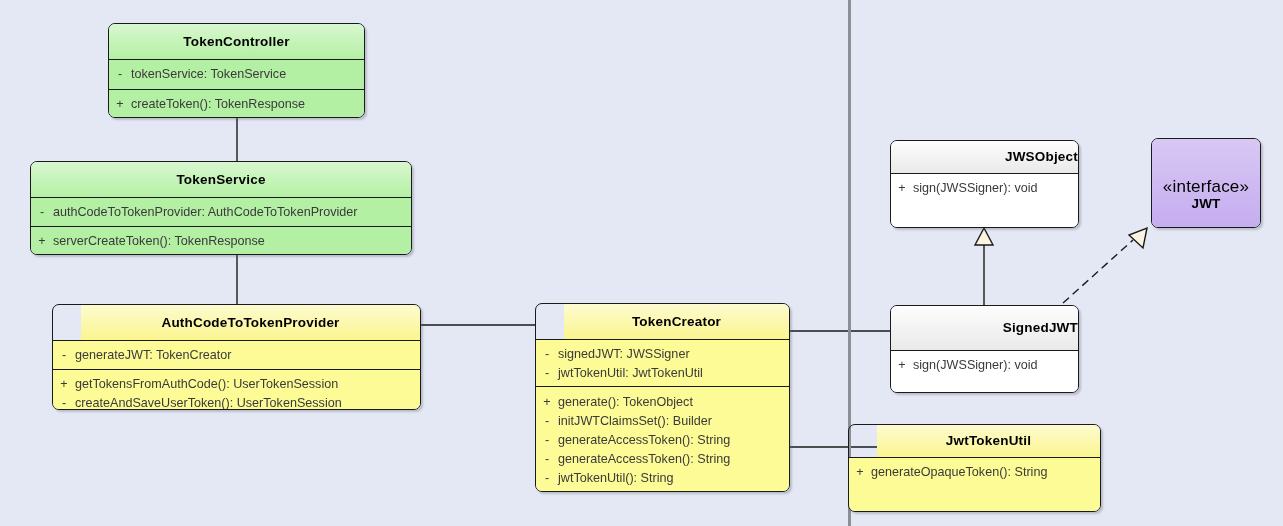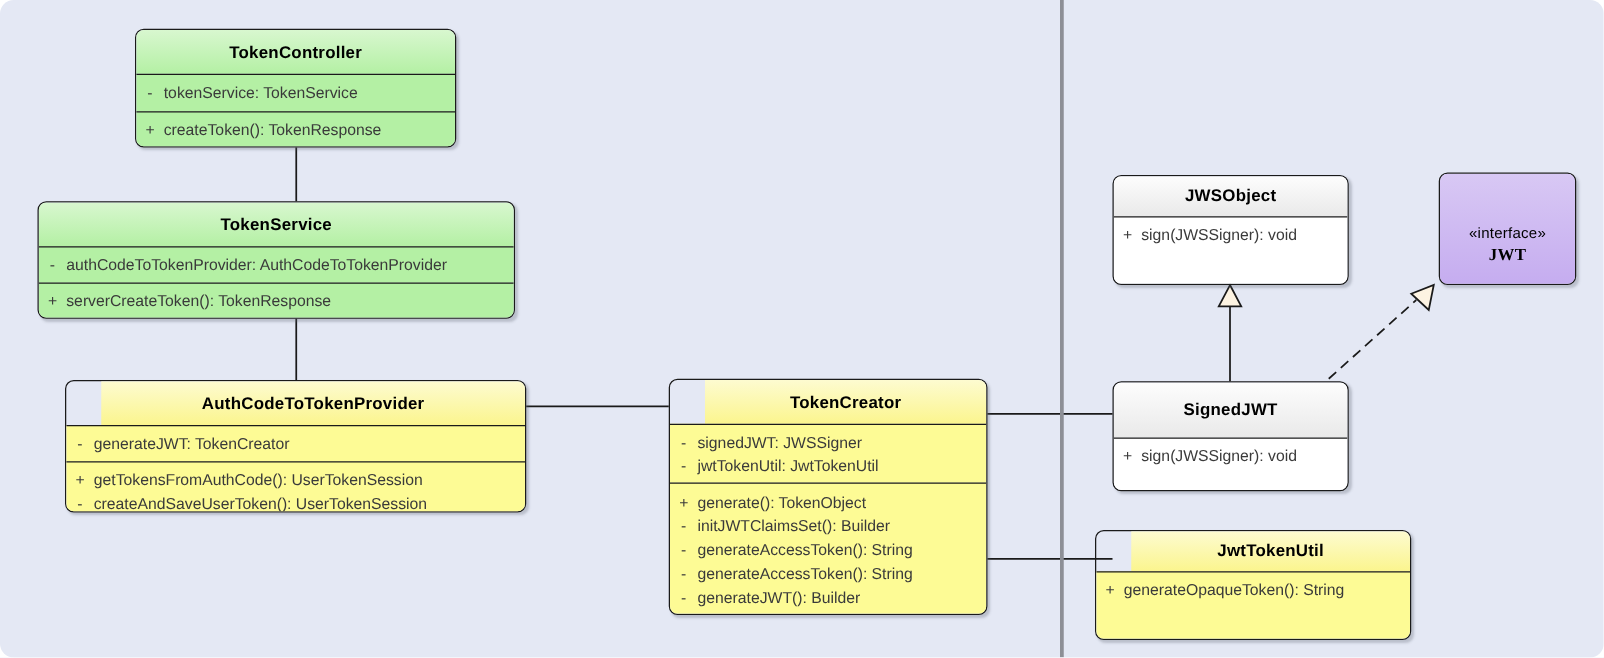--- a/index.html
+++ b/index.html
@@ -7,21 +7,20 @@
     padding: 0;
     background: #ffffff;
   }
   #canvas {
     position: relative;
     width: 1283px;
     height: 526px;
     background: #e4e8f4;
     overflow: hidden;
     font-family: "Liberation Sans", sans-serif;
-    border-radius: 11px;
   }
   #canvas svg.wires {
     position: absolute;
     left: 0; top: 0;
     width: 1283px;
     height: 526px;
     pointer-events: none;
   }
   .uml-class {
     position: absolute;
@@ -42,21 +41,21 @@
     justify-content: center;
     font-weight: bold;
     font-size: 13.5px;
     color: #000000;
     letter-spacing: 0.2px;
     text-align: center;
   }
   .uml-class .title-row .stereo {
     display: block;
     font-weight: normal;
-    font-size: 12px;
+    font-size: 17px;
     line-height: 17px;
   }
   .uml-class .title-row .cname {
     display: block;
     line-height: 18px;
   }
   .uml-class .sep {
     border-top: 1.4px solid #1a1a1a;
   }
   .member {
@@ -75,21 +74,21 @@
     color: #3a3a3a;
   }
   .member .sig {
     flex: 1 1 auto;
   }
   
   .theme-green .title-row { background: linear-gradient(#d8f7cf, #b4f0a4); }
   .theme-green .compartment { background: #b4f0a4; }
   .theme-yellow .title-row { background: linear-gradient(#fdfbd0, #fbf58e); margin-left: 28px; }
   .theme-yellow .compartment { background: #fdfb95; }
-  .theme-white .title-row { background: linear-gradient(#fdfdfd, #e9e9e9); }
+  .theme-white .title-row { background: linear-gradient(#fdfdfd, #e9e9e9); justify-content: flex-end; }
   .theme-white .compartment { background: #ffffff; }
   .theme-purple .title-row { background: linear-gradient(#d8c8f4, #c3a9ef); }
 
   .divider-line {
     position: absolute;
     top: 0;
     width: 3px;
     height: 526px;
     background: #8d8f96;
     z-index: 1;
@@ -205,57 +204,57 @@
       <div class="member">
         <span class="vis">-</span>
         <span class="sig">generateAccessToken(): String</span>
       </div>
       <div class="member">
         <span class="vis">-</span>
         <span class="sig">generateAccessToken(): String</span>
       </div>
       <div class="member">
         <span class="vis">-</span>
-        <span class="sig">generateJWT(): Builder</span>
+        <span class="sig">jwtTokenUtil(): String</span>
       </div>
     </div>
   </div>
 
   <div class="uml-class theme-white" style="left:890px; top:140px; width:189px; height:88px;">
     <div class="title-row" style="height:32px;">
       <span class="cname">JWSObject</span>
     </div>
     <div class="compartment sep" style="height:54px; padding:5px 0 0 0;">
       <div class="member">
         <span class="vis">+</span>
         <span class="sig">sign(JWSSigner): void</span>
       </div>
     </div>
   </div>
 
   <div class="uml-class theme-purple" style="left:1151px; top:138px; width:110px; height:90px;">
     <div class="title-row" style="height:88px; align-items:flex-start; padding-top:12px; flex-direction:column;">
       <span class="stereo" style="width:100%;">«interface»</span>
-      <span class="cname" style="width:100%;font-family:Liberation Serif, serif;">JWT</span>
+      <span class="cname" style="width:100%;">JWT</span>
     </div>
   </div>
 
   <div class="uml-class theme-white" style="left:890px; top:305px; width:189px; height:88px;">
     <div class="title-row" style="height:44px;">
       <span class="cname">SignedJWT</span>
     </div>
     <div class="compartment sep" style="height:54px; padding:5px 0 0 0;">
       <div class="member">
         <span class="vis">+</span>
         <span class="sig">sign(JWSSigner): void</span>
       </div>
     </div>
   </div>
 
-  <div class="uml-class theme-yellow" style="left:876px; top:424px; width:253px; height:88px;">
+  <div class="uml-class theme-yellow" style="left:848px; top:424px; width:253px; height:88px;">
     <div class="title-row" style="height:32px;">
       <span class="cname">JwtTokenUtil</span>
     </div>
     <div class="compartment sep" style="height:54px; padding:5px 0 0 0;">
       <div class="member">
         <span class="vis">+</span>
         <span class="sig">generateOpaqueToken(): String</span>
       </div>
     </div>
   </div>

